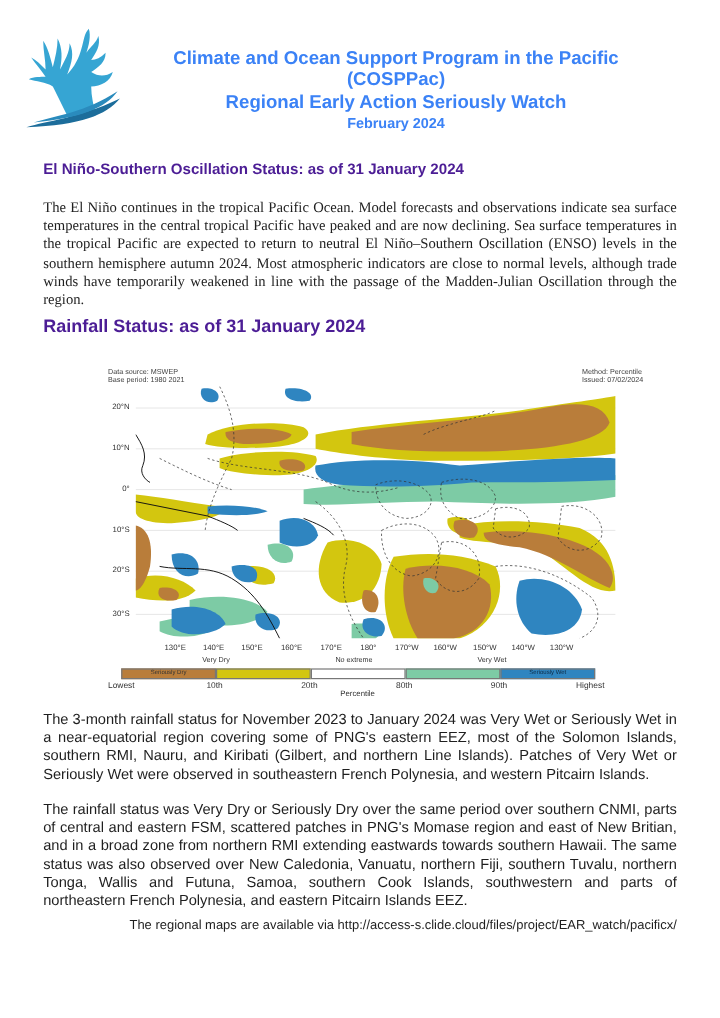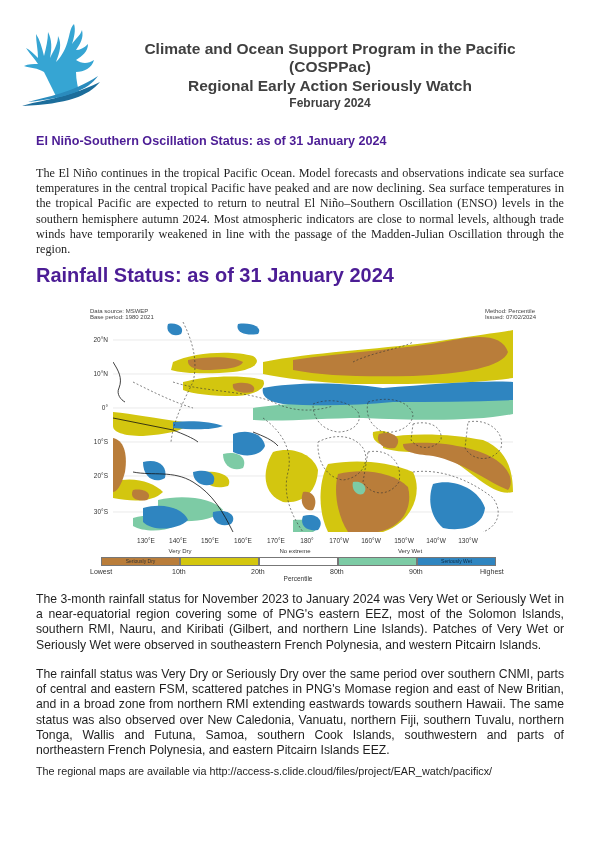--- a/index.html
+++ b/index.html
@@ -1,30 +1,30 @@
 <!DOCTYPE html>
 <html><head>
 <meta charset="utf-8">
 <style>
   html, body { margin:0; padding:0; background:#ffffff; }
   body { width:600px; height:848px; position:relative; overflow:hidden; font-family:"Liberation Sans", sans-serif; color:#222; }
   .logo { position:absolute; left:18px; top:20px; width:88px; height:90px; }
-  .hdr { position:absolute; left:110px; width:440px; text-align:center; color:#404040; font-weight:bold; font-family:"Liberation Sans", sans-serif; }
+  .hdr { position:absolute; left:110px; width:440px; text-align:center; color:#3b82f6; font-weight:bold; font-family:"Liberation Sans", sans-serif; }
   .hdr.l1 { top:40px; font-size:15.5px; }
   .hdr.l2 { top:58px; font-size:15.5px; }
   .hdr.l3 { top:77px; font-size:15.5px; }
   .hdr.l4 { top:96px; font-size:12px; }
   .h2 { position:absolute; left:36px; color:#4c1d95; font-weight:bold; }
   .h2.enso { top:134px; font-size:12.6px; }
-  .h2.rain { top:264px; font-size:20px;text-align:center; }
+  .h2.rain { top:264px; font-size:15px;text-align:center; }
   .para { position:absolute; left:36px; width:528px; font-size:12.2px; line-height:15.2px; text-align:justify; color:#1f1f1f; }
   .para.p1 { top:166px;font-family:Liberation Serif, serif; }
   .para.p2 { top:592px; }
   .para.p3 { top:667px; }
-  .para.p4 { top:764px; font-size:10.8px; text-align:left; }
+  .para.p4 { top:764px; font-size:10.8px; text-align:right; }
   .figure { position:absolute; left:80px; top:294px; width:460px; height:286px; }
   .fig-title { position:absolute; left:0; width:460px; top:3px; text-align:center; font-size:9.5px; color:#333; }
   .fig-note { position:absolute; font-size:6px; color:#444; line-height:6.4px; }
   .fig-note.left { left:10px; top:14px; }
   .fig-note.right { right:4px; top:14px; text-align:left; }
   .map { position:absolute; left:33px; top:28px; width:400px; height:210px; background:#fff; overflow:hidden; }
   .lat-label { position:absolute; font-size:6.5px; color:#333; text-align:right; width:28px; }
   .lon-label { position:absolute; font-size:6.5px; color:#333; text-align:center; width:30px; top:243px; }
   .legend-bar { position:absolute; top:263px; height:9px; border:0.5px solid #777; box-sizing:border-box; }
   .legend-cat { position:absolute; top:254px; font-size:6px; color:#333; text-align:center; }

